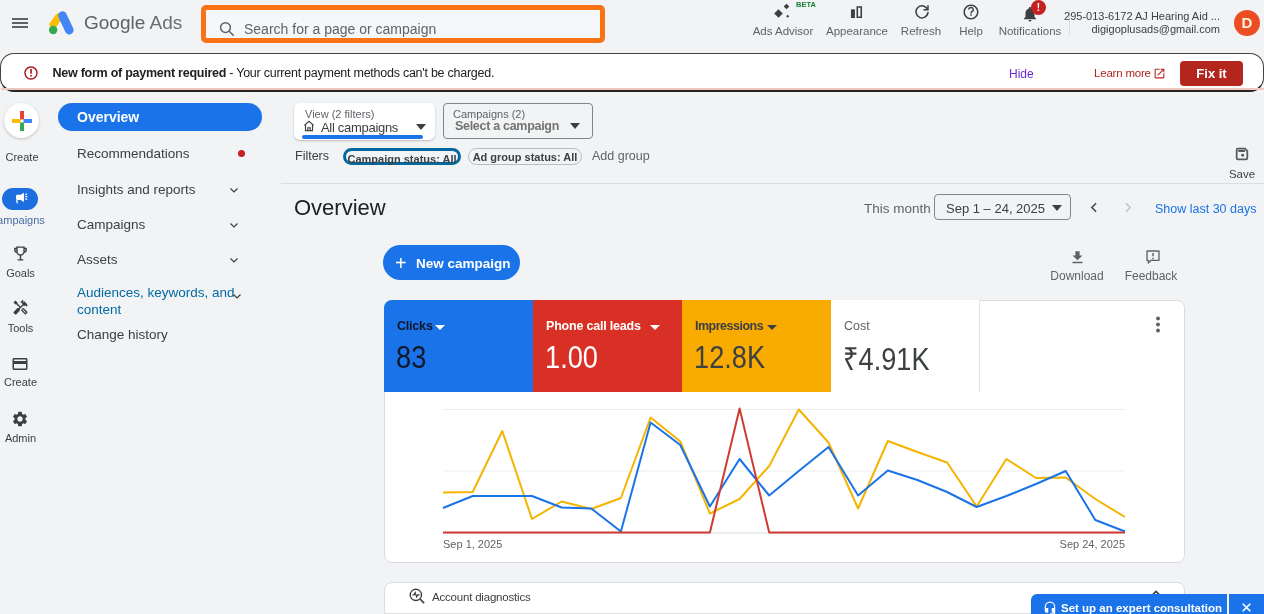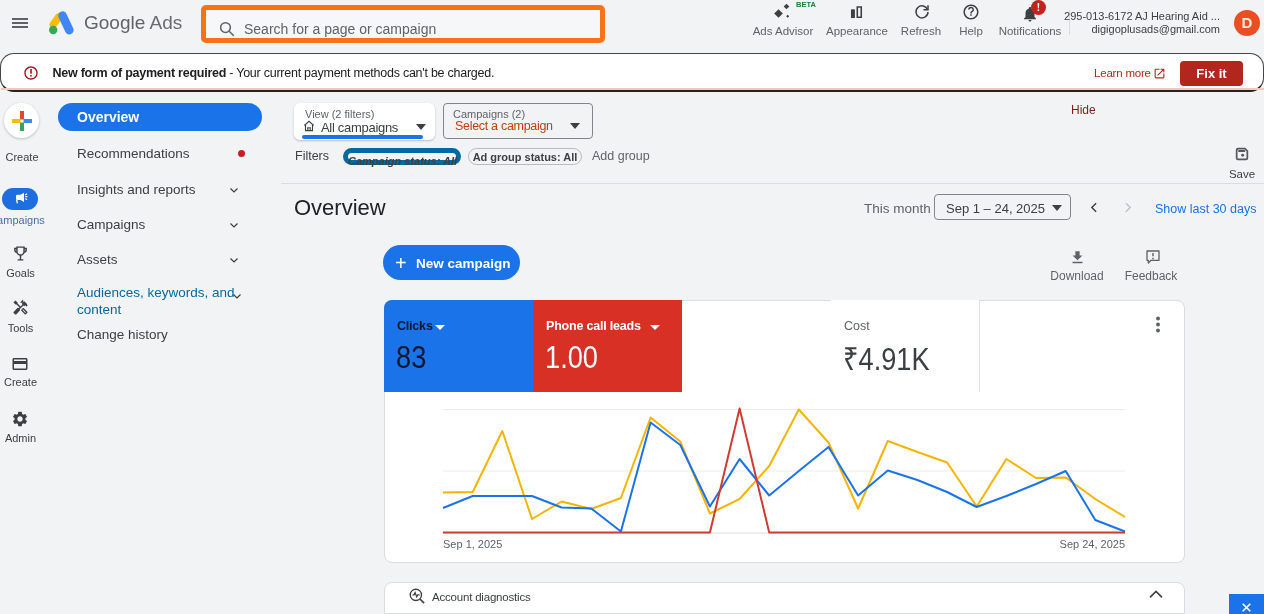--- a/index.html
+++ b/index.html
@@ -64,21 +64,21 @@
     <div class="abs" style="left:1052px;top:9.5px;width:168px;text-align:right;font-size:11px;color:#3c4043;line-height:13px;white-space:nowrap;">295-013-6172 AJ Hearing Aid ...<br>digigoplusads@gmail.com</div>
     <div class="abs" style="left:1234px;top:10px;width:26px;height:26px;border-radius:50%;background:#ea4e22;color:#fdf0dc;font-size:15px;font-weight:bold;text-align:center;line-height:26px;">D</div>
   </div>
 
   <div class="abs" id="banner" style="left:0;top:53px;width:1264px;height:39px;background:#ffffff;border:1.5px solid #454545;border-bottom:2px solid #272120;border-radius:14px;">
     <div class="abs" style="left:0;bottom:0;width:1264px;height:2px;background:#eec7bf;"></div>
     <svg class="abs" style="left:21.5px;top:10.5px;" width="16" height="16" viewBox="0 0 24 24" fill="#a50e0e">
         <path d="M12 2C6.48 2 2 6.48 2 12s4.48 10 10 10 10-4.48 10-10S17.52 2 12 2zm0 18c-4.41 0-8-3.59-8-8s3.59-8 8-8 8 3.59 8 8-3.59 8-8 8zm-1.2-14h2.4v7h-2.4zm0 9h2.4v2.4h-2.4z"></path>
       </svg>
     <div class="abs" style="left:51.5px;top:12px;font-size:12.5px;letter-spacing:-0.25px;color:#202124;"><b>New form of payment required</b> - Your current payment methods can't be charged.</div>
-    <div class="abs" style="left:1070px;top:13px;font-size:12px;color:#7f1d1d;margin-top:36px;">Hide</div>
+    <div class="abs" style="left:1008px;top:13px;font-size:12px;color:#6d28d9;">Hide</div>
     <div class="abs" style="left:1093px;top:13px;font-size:11.5px;letter-spacing:-0.2px;color:#b3261e;">Learn more</div>
     <svg class="abs" style="left:1152px;top:13px;" width="13" height="13" viewBox="0 0 24 24" fill="#b3261e">
         <path d="M19 19H5V5h7V3H5a2 2 0 0 0-2 2v14a2 2 0 0 0 2 2h14c1.1 0 2-.9 2-2v-7h-2v7zM14 3v2h3.59l-9.83 9.83 1.41 1.41L19 6.41V10h2V3h-7z"></path>
       </svg>
     <div class="abs" style="left:1179px;top:7px;width:63px;height:25px;background:#b3261e;border-radius:4px;color:#fff;font-size:13px;font-weight:bold;text-align:center;line-height:25px;">Fix it</div>
   </div>
 
   <div class="abs" style="left:4px;top:103px;width:35px;height:35px;border-radius:50%;background:#fff;box-shadow:0 1px 3px rgba(0,0,0,.22);"></div>
   <svg class="abs" style="left:11.5px;top:110.5px;" width="20" height="20" viewBox="0 0 20 20">
     <rect x="8" y="0" width="4" height="8.5" fill="#ea4335"></rect>
@@ -147,25 +147,25 @@
       <path d="M4 11l8-7 8 7"></path>
       <path d="M6 9.5V20h12V9.5"></path>
       <path d="M10 20v-5h4v5"></path>
     </svg>
   <div class="abs" style="left:321px;top:120px;font-size:13px;letter-spacing:-0.3px;color:#3c4043;white-space:nowrap;">All campaigns</div>
   <div class="abs" style="left:416px;top:124px;width:0;height:0;border-left:5px solid transparent;border-right:5px solid transparent;border-top:6px solid #3c4043;"></div>
   <div class="abs" style="left:302px;top:134.5px;width:121px;height:4.5px;border-radius:2px;background:#1a73e8;"></div>
 
   <div class="abs" style="left:443px;top:103px;width:150px;height:36px;border:1px solid #80868b;border-radius:4px;"></div>
   <div class="abs" style="left:453px;top:107.5px;font-size:11px;color:#5f6368;">Campaigns (2)</div>
-  <div class="abs" style="left:455px;top:119px;font-size:12.5px;letter-spacing:-0.3px;font-weight:normal;color:#c2410c;white-space:nowrap;">Select a campaign</div>
+  <div class="abs" style="left:455px;top:119px;font-size:12.5px;letter-spacing:-0.3px;font-weight:bold;color:#737373;white-space:nowrap;">Select a campaign</div>
   <div class="abs" style="left:570px;top:123px;width:0;height:0;border-left:5px solid transparent;border-right:5px solid transparent;border-top:6px solid #3c4043;"></div>
 
   <div class="abs" style="left:295px;top:149px;font-size:12.5px;color:#3c4043;">Filters</div>
-  <div class="abs" style="left:343px;top:147.5px;width:118px;height:17px;border:5px solid #0369a1;border-radius:9px;font-size:11px;font-weight:bold;color:#3c4043;text-align:center;line-height:16px;white-space:nowrap;font-style:italic;">Campaign status: All</div>
+  <div class="abs" style="left:343px;top:147.5px;width:118px;height:17px;border:3px solid #0369a1;border-radius:9px;font-size:11px;font-weight:bold;color:#3c4043;text-align:center;line-height:16px;white-space:nowrap;">Campaign status: All</div>
   <div class="abs" style="left:468px;top:147.5px;width:114px;height:17px;border:1px solid #b8bcbf;border-radius:9px;font-size:11px;font-weight:bold;color:#3c4043;text-align:center;line-height:16px;white-space:nowrap;">Ad group status: All</div>
   <div class="abs" style="left:592px;top:149px;font-size:12.5px;color:#5f6368;">Add group</div>
 
   <svg class="abs" style="left:1234px;top:146px;" width="16" height="16" viewBox="0 0 24 24" fill="none" stroke="#55595e">
       <path d="M4 6a2 2 0 0 1 2-2h10.5L20 7.5V18a2 2 0 0 1-2 2H6a2 2 0 0 1-2-2V6z" stroke-width="2.6"></path>
       <path d="M7.5 7.6h8" stroke-width="3" stroke-linecap="round"></path>
       <circle cx="13" cy="14" r="2.2" fill="#55595e" stroke="none"></circle>
     </svg>
   <div class="abs" style="left:1227px;top:168px;width:30px;font-size:11.5px;color:#3c4043;text-align:center;">Save</div>
 
@@ -203,20 +203,25 @@
 
   <div class="abs" style="left:384px;top:300px;width:149px;height:92px;background:#1a73e8;border-radius:8px 0 0 0;color:#0f172a;">
     <div class="abs" style="left:13px;top:19px;font-size:12.5px;font-weight:bold;letter-spacing:-0.2px;">Clicks</div>
     <div class="abs" style="left:51px;top:25px;width:0;height:0;border-left:5.5px solid transparent;border-right:5.5px solid transparent;border-top:5.5px solid #fff;"></div>
     <div class="abs" style="left:12px;top:39px;font-size:32px;transform:scaleX(.85);transform-origin:0 0;">83</div>
   </div>
   <div class="abs" style="left:533px;top:300px;width:149px;height:92px;background:#d93025;color:#fff;">
     <div class="abs" style="left:13px;top:19px;font-size:12.5px;font-weight:bold;letter-spacing:-0.2px;">Phone call leads</div>
     <div class="abs" style="left:117px;top:25px;width:0;height:0;border-left:5px solid transparent;border-right:5px solid transparent;border-top:5px solid #fff;"></div>
     <div class="abs" style="left:12px;top:39px;font-size:32px;transform:scaleX(.85);transform-origin:0 0;">1.00</div>
+  </div>
+  <div class="abs" style="left:682px;top:300px;width:149px;height:92px;background:#f9ab00;color:#3c4043;">
+    <div class="abs" style="left:13px;top:19px;font-size:12.5px;font-weight:bold;letter-spacing:-0.5px;">Impressions</div>
+    <div class="abs" style="left:85px;top:25px;width:0;height:0;border-left:5px solid transparent;border-right:5px solid transparent;border-top:5px solid #3c4043;"></div>
+    <div class="abs" style="left:12px;top:39px;font-size:32px;transform:scaleX(.85);transform-origin:0 0;">12.8K</div>
   </div>
   <div class="abs" style="left:831px;top:300px;width:149px;height:92px;background:#fff;border-right:1px solid #e0e3e7;">
     <div class="abs" style="left:13px;top:19px;font-size:12.5px;color:#5f6368;">Cost</div>
     <div class="abs" style="left:12px;top:36px;font-size:32px;color:#3c4043;transform:scaleX(.85);transform-origin:0 0;">₹4.91K</div>
   </div>
   <svg class="abs" style="left:1154px;top:316px;" width="8" height="17" viewBox="0 0 8 17" fill="#5f6368">
       <circle cx="4" cy="2.5" r="2"></circle>
       <circle cx="4" cy="8.5" r="2"></circle>
       <circle cx="4" cy="14.5" r="2"></circle>
     </svg>
@@ -236,19 +241,25 @@
   <svg class="abs" style="left:408px;top:587px;" width="18" height="18" viewBox="0 0 24 24" fill="none" stroke="#3c4043" stroke-width="1.8">
       <circle cx="10.5" cy="10.5" r="7.5"></circle>
       <line x1="16" y1="16" x2="21.5" y2="21.5" stroke-width="2.2"></line>
       <path d="M6 10.5h2l1.5-3 2 5.5 1.5-2.5h2.5" stroke-width="1.6"></path>
     </svg>
   <div class="abs" style="left:432px;top:591px;font-size:11.5px;letter-spacing:-0.2px;color:#3c4043;">Account diagnostics</div>
   <svg class="abs" style="left:1148px;top:589px;" width="16" height="10" viewBox="0 0 24 14" fill="none" stroke="#3c4043" stroke-width="2.4">
       <path d="M3 12l9-9 9 9"></path>
     </svg>
 
+  <div class="abs" style="left:1031px;top:594px;width:196px;height:20px;background:#1a73e8;border-radius:6px 0 0 0;">
+    <svg class="abs" style="left:12px;top:7px;" width="14" height="14" viewBox="0 0 24 24" fill="#fff">
+        <path d="M12 1a9 9 0 0 0-9 9v7a3 3 0 0 0 3 3h3v-8H5v-2a7 7 0 0 1 14 0v2h-4v8h4v1h-7v2h6a3 3 0 0 0 3-3V10a9 9 0 0 0-9-9z"></path>
+      </svg>
+    <div class="abs" style="left:30px;top:8px;font-size:11.5px;font-weight:bold;color:#fff;white-space:nowrap;">Set up an expert consultation</div>
+  </div>
   <div class="abs" style="left:1229px;top:594px;width:35px;height:20px;background:#1a73e8;">
     <svg class="abs" style="left:11px;top:7px;" width="13" height="13" viewBox="0 0 24 24" fill="none" stroke="#fff" stroke-width="3">
         <path d="M5 5l14 14M19 5L5 19"></path>
       </svg>
   </div>
 
 </div>
 
 </body></html>

